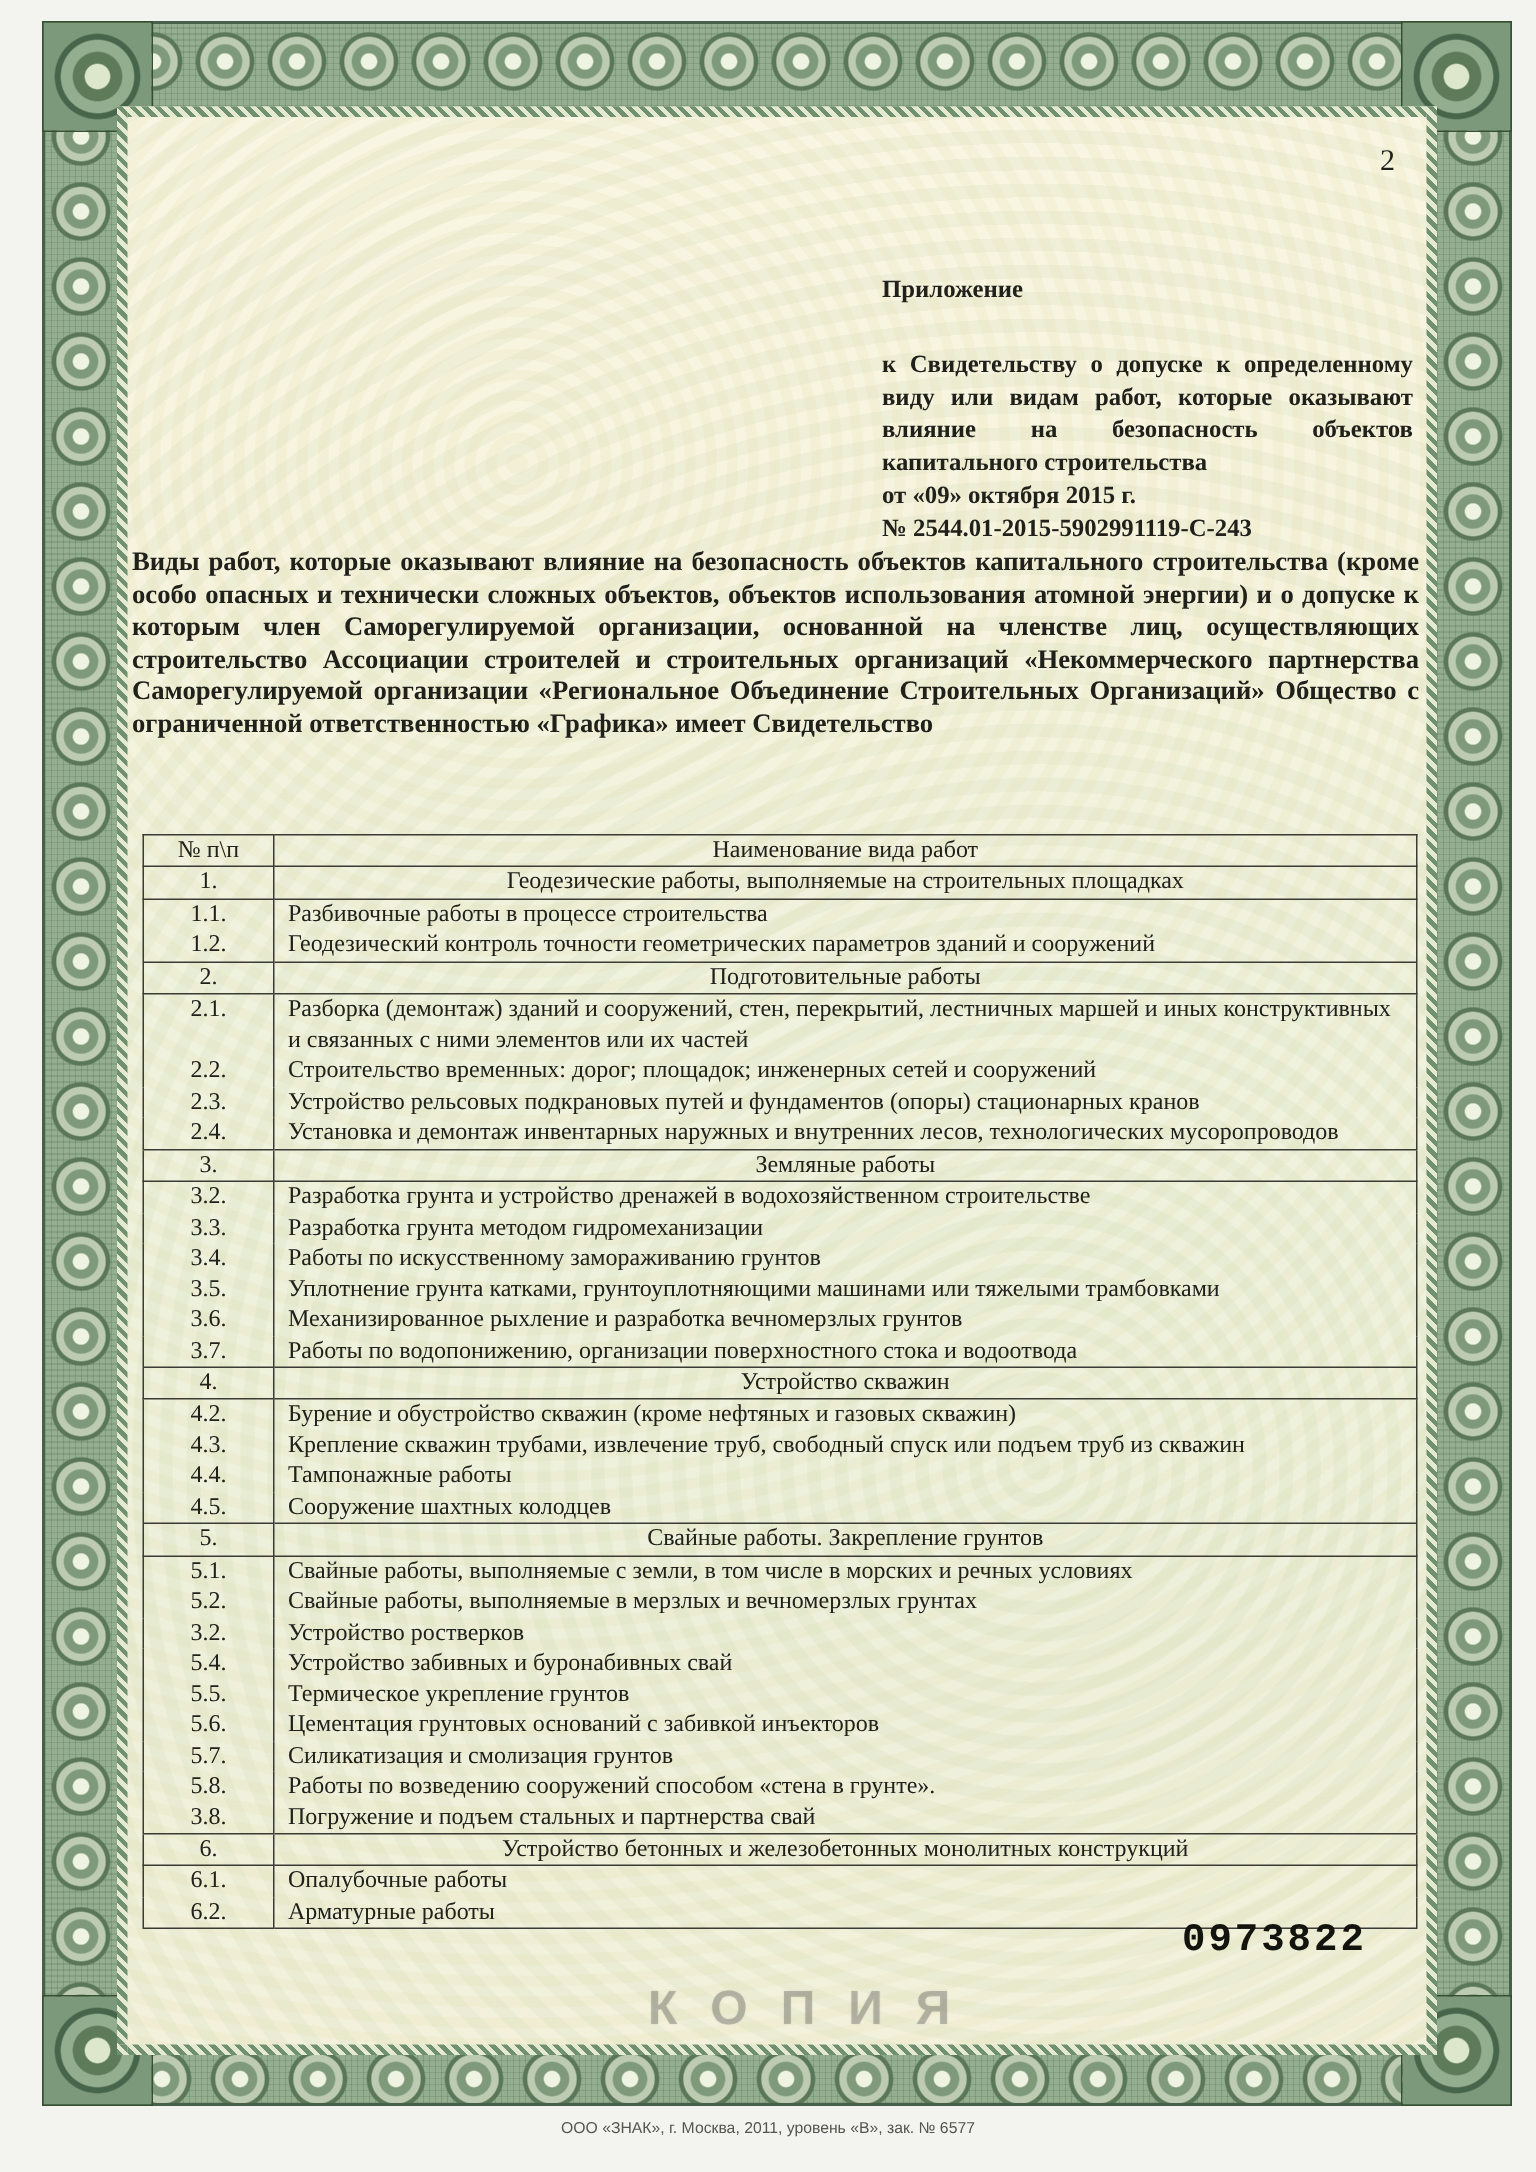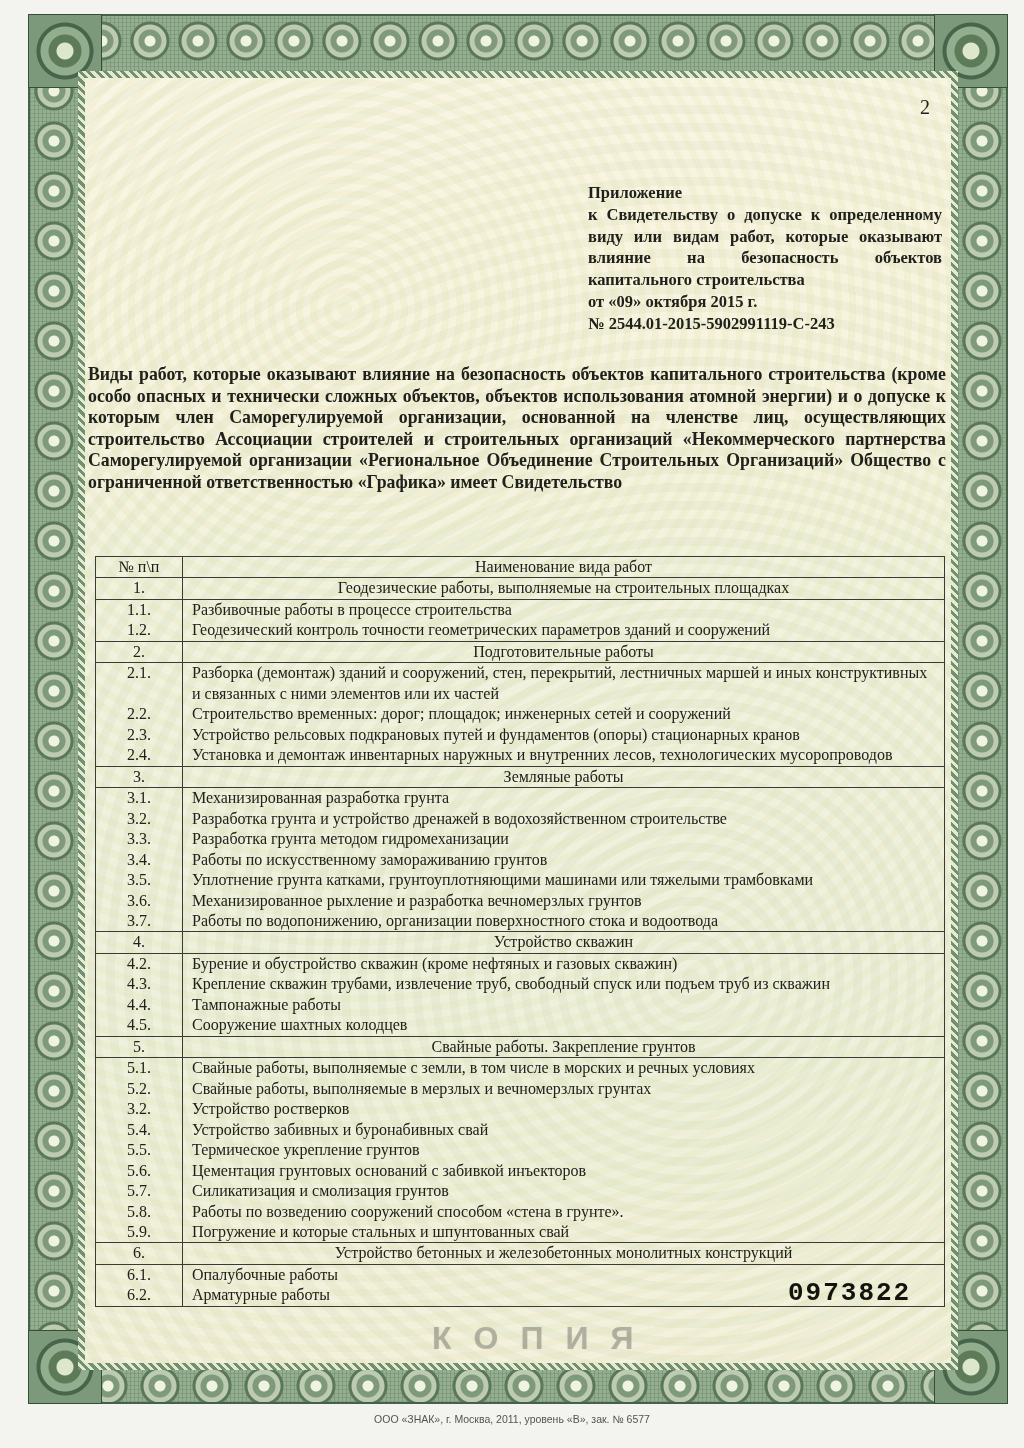--- a/index.html
+++ b/index.html
@@ -63,21 +63,21 @@
   
   .page-number{
     position:absolute; top:96px; left:920px;
     font-size:20px;
   }
   .appendix{
     position:absolute; top:182px; left:588px; width:354px;
     font-size:16.5px; line-height:1.32;font-weight:bold;
   }
   .appendix p{margin:0;}
-  .appendix .just{text-align:justify; text-align-last:left;}
+  .appendix .just{text-align:justify; text-align-last:left;margin-top:28px;}
   .main-paragraph{
     position:absolute; top:364px; left:88px; width:858px;
     font-size:17.8px; font-weight:bold; line-height:1.21;
     text-align:justify;
     margin:0;
   }
   
   table.works{
     position:absolute; top:556px; left:95px; width:850px;
     border-collapse:collapse;
@@ -183,24 +183,20 @@
       </tr>
       <tr class="item-row">
         <td class="num">2.4.</td>
         <td>Установка и демонтаж инвентарных наружных и внутренних лесов, технологических мусоропроводов</td>
       </tr>
       <tr class="section-row">
         <td class="num">3.</td>
         <td>Земляные работы</td>
       </tr>
       <tr class="item-row">
-        <td class="num">3.1.</td>
-        <td>Механизированная разработка грунта</td>
-      </tr>
-      <tr class="item-row">
         <td class="num">3.2.</td>
         <td>Разработка грунта и устройство дренажей в водохозяйственном строительстве</td>
       </tr>
       <tr class="item-row">
         <td class="num">3.3.</td>
         <td>Разработка грунта методом гидромеханизации</td>
       </tr>
       <tr class="item-row">
         <td class="num">3.4.</td>
         <td>Работы по искусственному замораживанию грунтов</td>
@@ -267,22 +263,22 @@
       </tr>
       <tr class="item-row">
         <td class="num">5.7.</td>
         <td>Силикатизация и смолизация грунтов</td>
       </tr>
       <tr class="item-row">
         <td class="num">5.8.</td>
         <td>Работы по возведению сооружений способом «стена в грунте».</td>
       </tr>
       <tr class="item-row">
-        <td class="num">5.9.</td>
-        <td>Погружение и которые стальных и шпунтованных свай</td>
+        <td class="num">3.8.</td>
+        <td>Погружение и подъем стальных и партнерства свай</td>
       </tr>
       <tr class="section-row">
         <td class="num">6.</td>
         <td>Устройство бетонных и железобетонных монолитных конструкций</td>
       </tr>
       <tr class="item-row">
         <td class="num">6.1.</td>
         <td>Опалубочные работы</td>
       </tr>
       <tr class="item-row">

